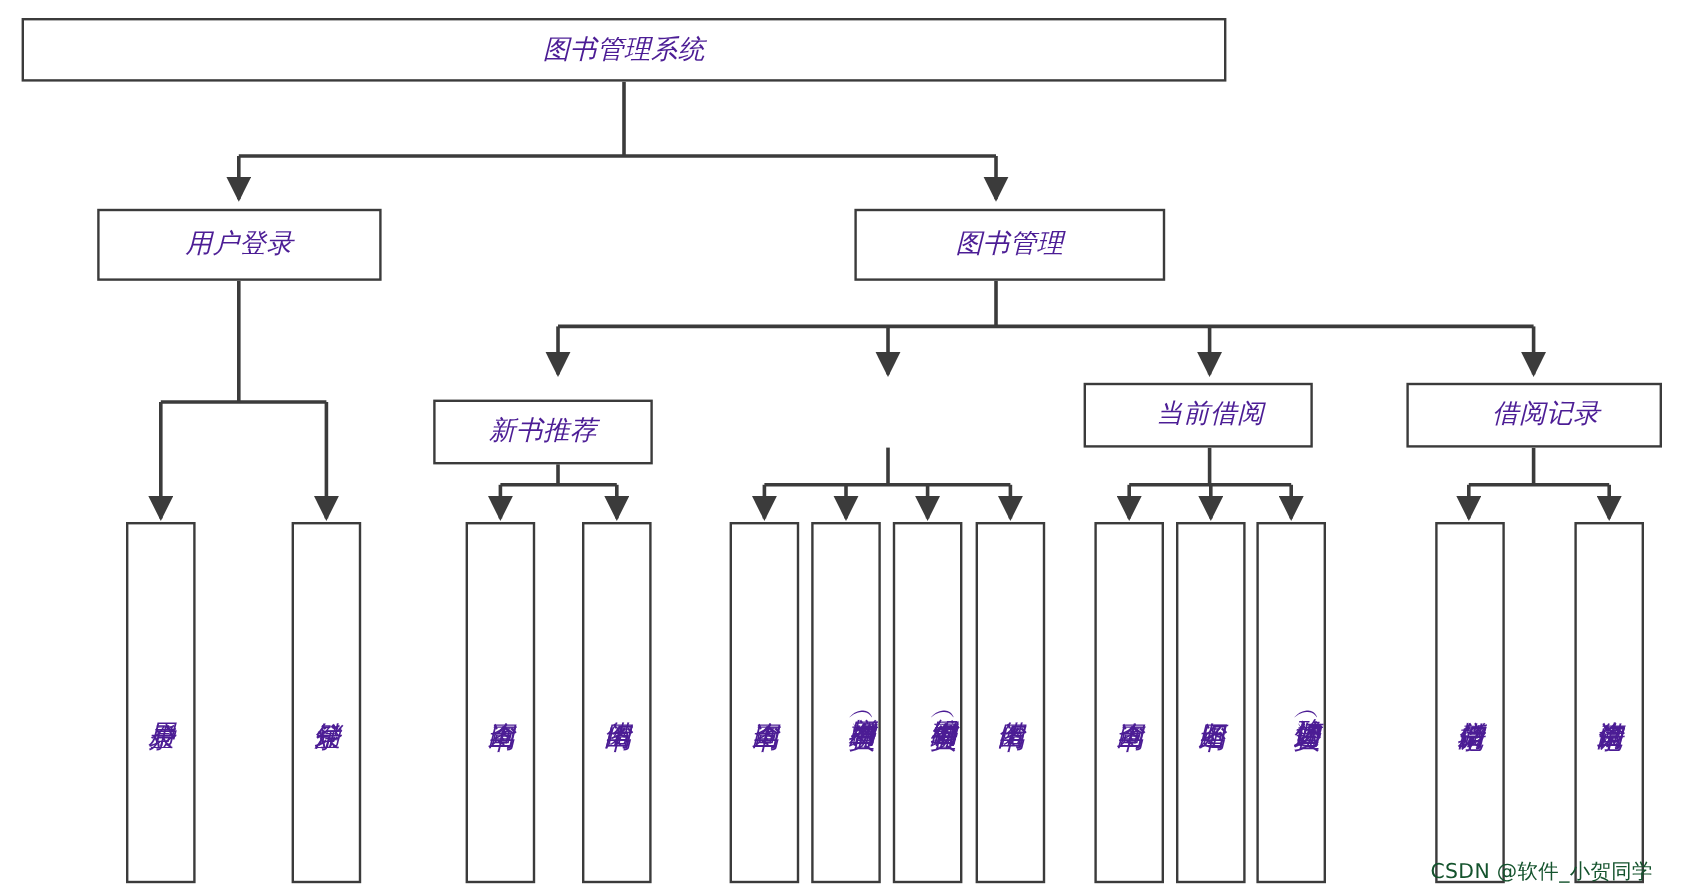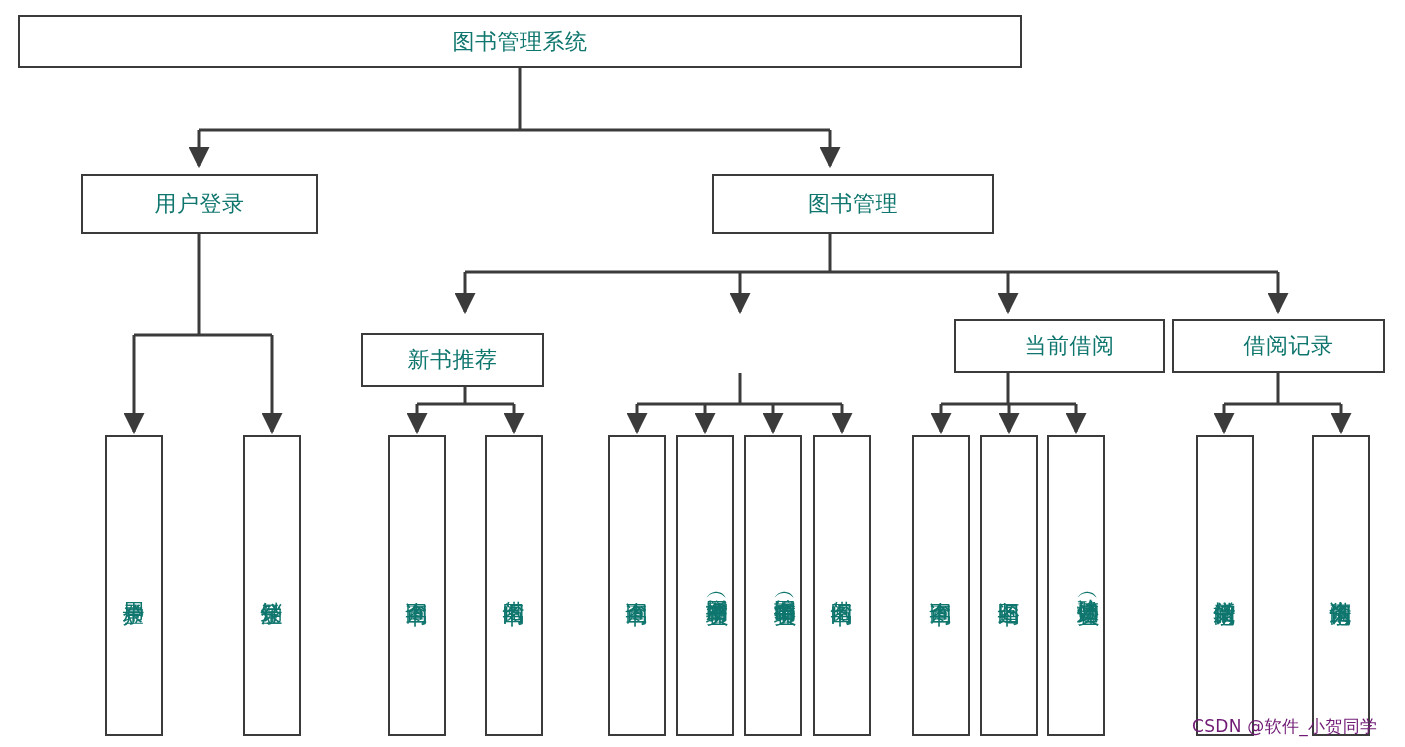--- a/index.html
+++ b/index.html
@@ -25,22 +25,23 @@
     height: 747px;
   }
   .node {
     position: absolute;
     box-sizing: border-box;
     border: 2.5px solid #3b3b3b;
     background: #ffffff;
     display: flex;
     align-items: center;
     justify-content: center;
-    color: #0f766e;
+    color: #4c1d95;
     z-index: 2;
+    font-style: italic;
   }
   .node.horiz {
     font-size: 22px;
     line-height: 1.15;
     letter-spacing: 0.5px;
     white-space: nowrap;
   }
   .node.vert {
     writing-mode: vertical-rl;
     text-orientation: upright;
@@ -51,21 +52,21 @@
   }
   .node.vert.toptext {
     align-items: flex-start;
     justify-content: center;
   }
   .watermark {
     position: absolute;
     left: 1192px;
     top: 715px;
     font-size: 17px;
-    color: #701a75;
+    color: #14532d;
     white-space: nowrap;
     z-index: 5;
     letter-spacing: 0.3px;
   }
 </style>
 </head>
 <body>
 
 <div id="canvas">
 
@@ -120,30 +121,30 @@
   </svg>
 
   <div class="node horiz" style="left:18px; top:15px; width:1004px; height:53px;">
     <span>图书管理系统</span>
   </div>
 
   <div class="node horiz" style="left:81px; top:174px; width:237px; height:60px;">
     <span>用户登录</span>
   </div>
 
-  <div class="node horiz" style="left:712px; top:174px; width:282px; height:60px;">
+  <div class="node horiz" style="left:712px; top:174px; width:259px; height:60px;">
     <span>图书管理</span>
   </div>
 
   <div class="node horiz" style="left:361px; top:333px; width:183px; height:54px;">
     <span>新书推荐</span>
   </div>
 
 
-  <div class="node horiz" style="left:954px; top:319px; width:211px; height:54px;padding-left:20px;">
+  <div class="node horiz" style="left:903px; top:319px; width:191px; height:54px;padding-left:20px;">
     <span>当前借阅</span>
   </div>
 
   <div class="node horiz" style="left:1172px; top:319px; width:213px; height:54px;padding-left:20px;">
     <span>借阅记录</span>
   </div>
 
   <div class="node vert" style="left:105px; top:435px; width:58px; height:301px;">
     <span>用户登录</span>
   </div>

